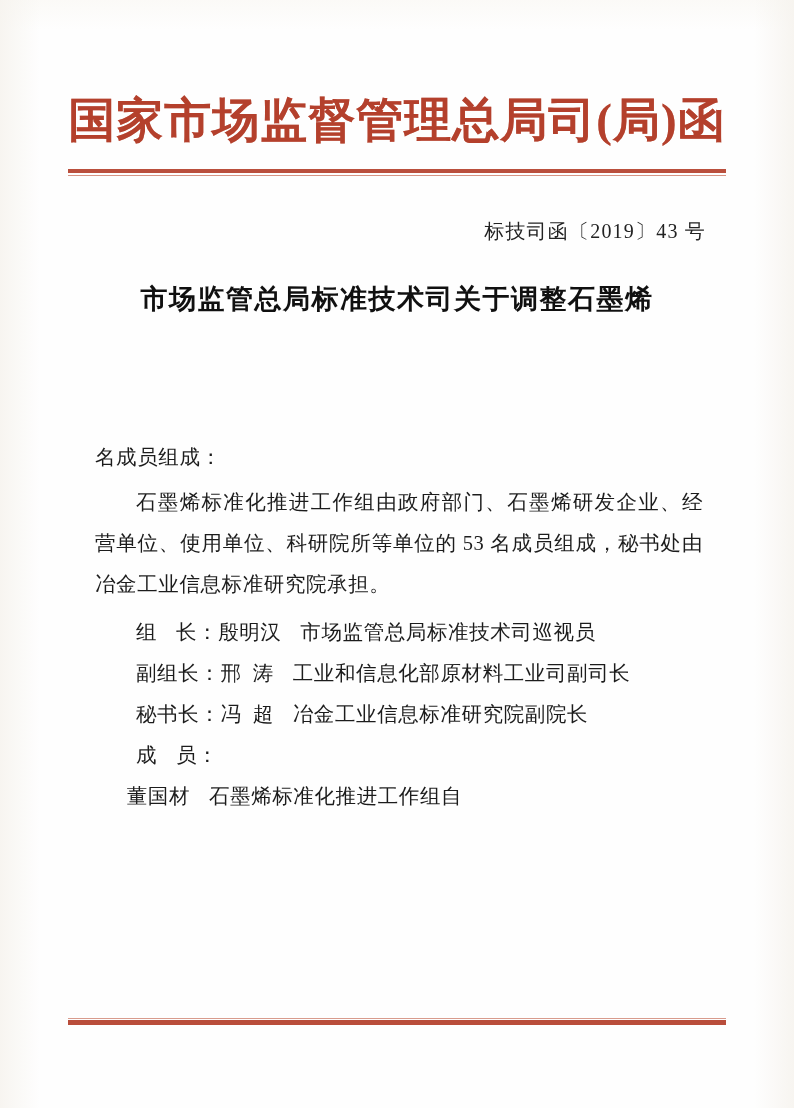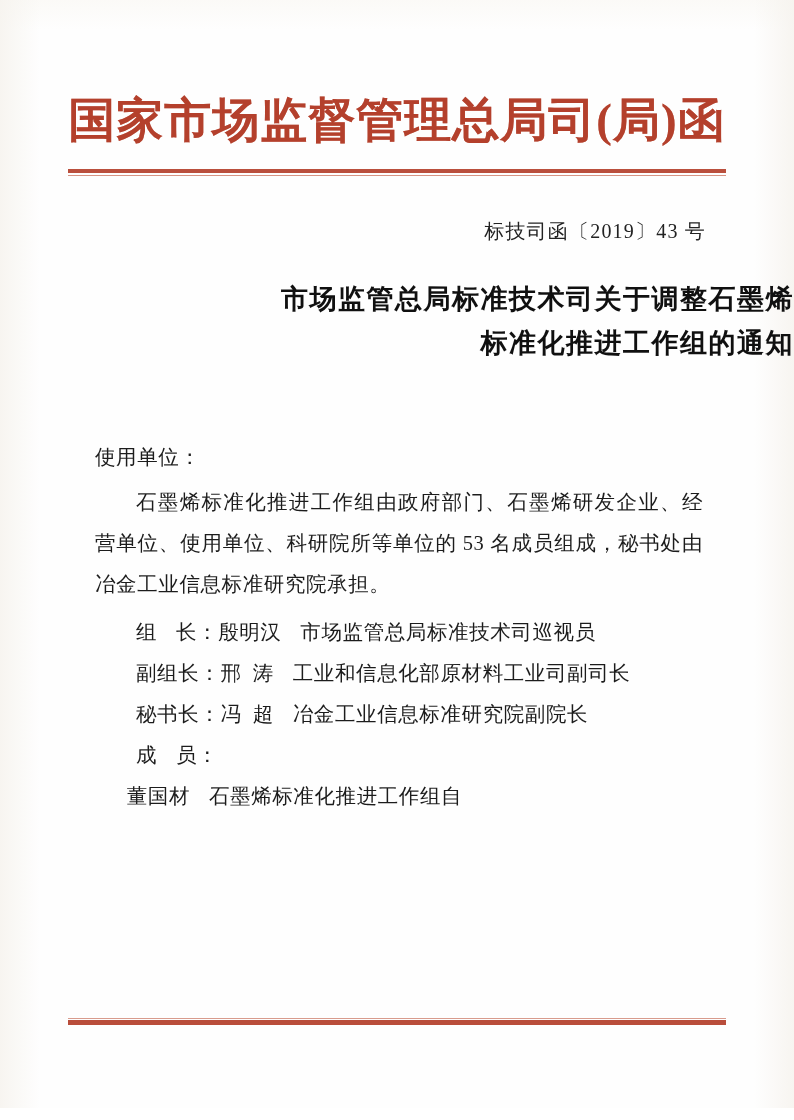--- a/index.html
+++ b/index.html
@@ -97,21 +97,21 @@
     color: #222;
     white-space: nowrap;
   }
 
   
   .doc-title {
     position: absolute;
     left: 0;
     right: 0;
     top: 278px;
-    text-align: right;
+    text-align: center;
     font-weight: bold;
     font-size: 27px;
     line-height: 1.62;
     letter-spacing: 1.5px;
     color: #101010;
   }
   .doc-title .line { display: block; white-space: nowrap; }
 
   
   .body-block {
@@ -183,26 +183,25 @@
 
   <div class="rule-top">
     <div class="bar-thick"></div>
     <div class="bar-thin"></div>
   </div>
 
   <div class="doc-number">标技司函〔2019〕43 号</div>
 
   <div class="doc-title">
     <span class="line">市场监管总局标准技术司关于调整石墨烯</span>
-    <span class="line">标准化推进工作组的通知</span>
   </div>
 
   <div class="body-block">
 
-    <p class="salutation">使用单位：</p>
+    <p class="salutation">名成员组成：</p>
 
 
     <p class="para">石墨烯标准化推进工作组由政府部门、石墨烯研发企业、经营单位、使用单位、科研院所等单位的 53 名成员组成，秘书处由冶金工业信息标准研究院承担。</p>
 
     <div class="roster">
 
       <div class="roster-line">
         <span class="role">组</span><span class="gapchar"></span><span class="role">长：</span><span class="person">殷明汉</span><span class="gapchar"></span><span class="post">市场监管总局标准技术司巡视员</span>
       </div>
 

